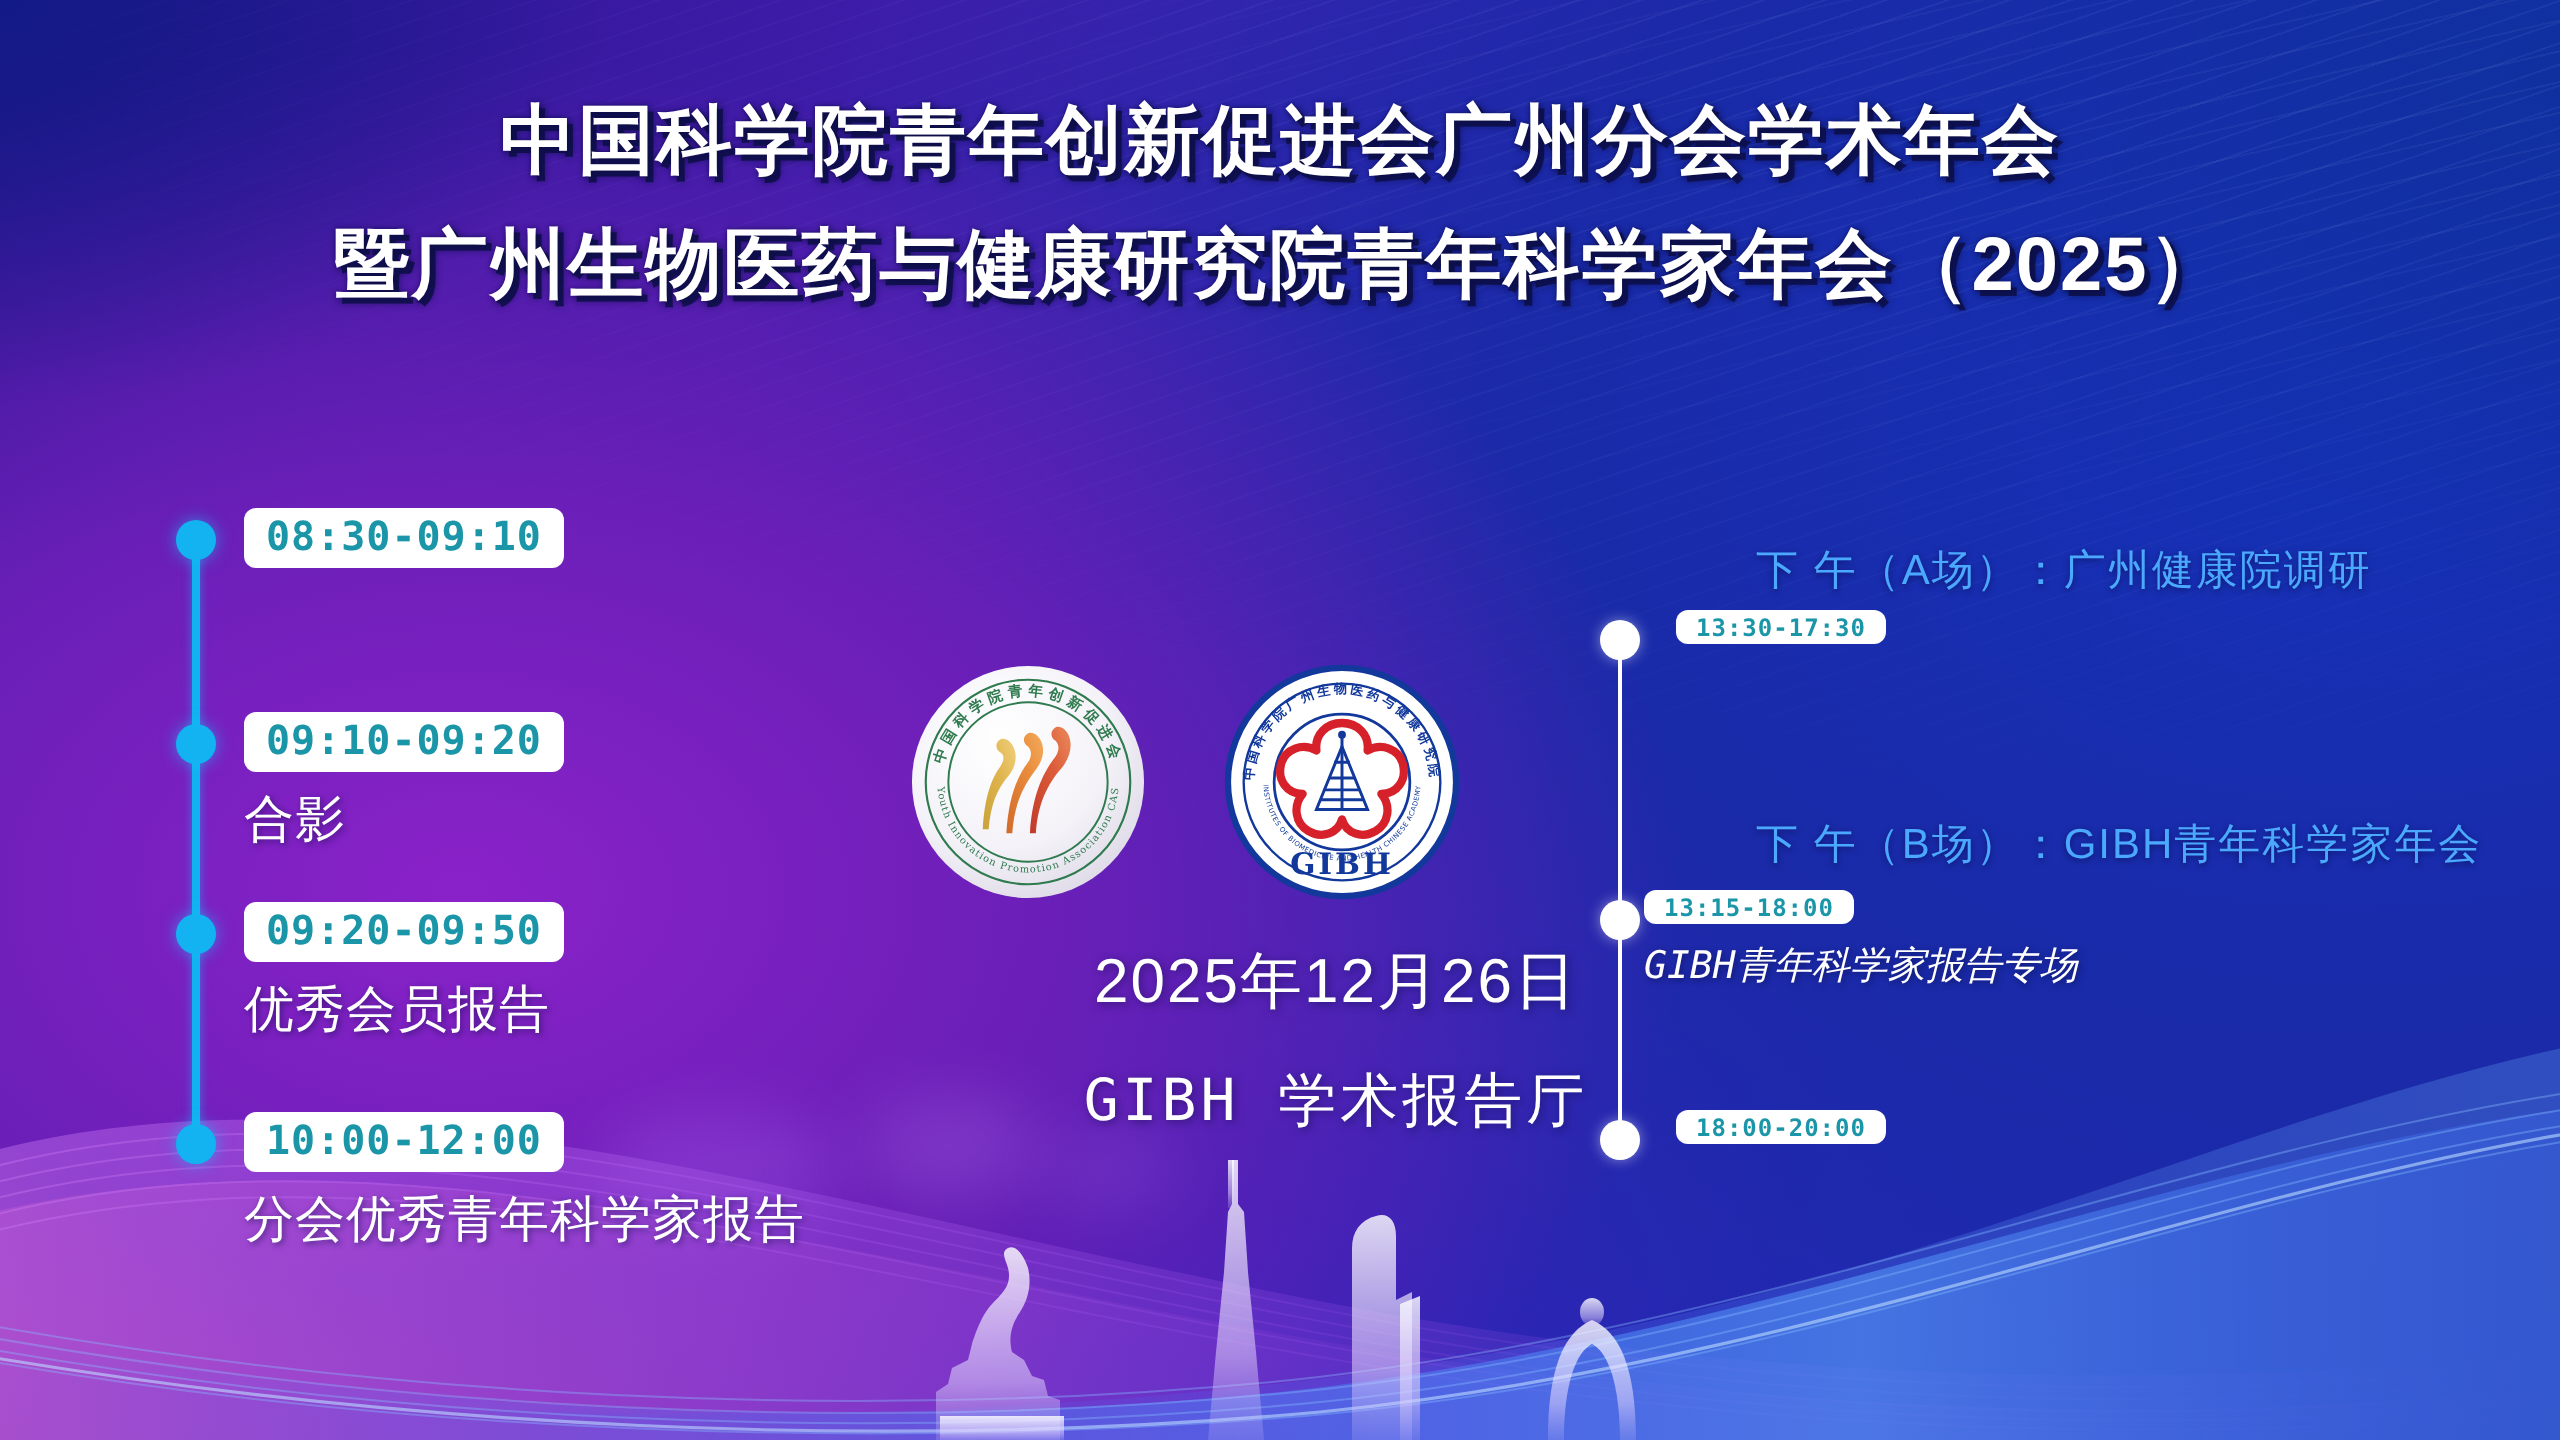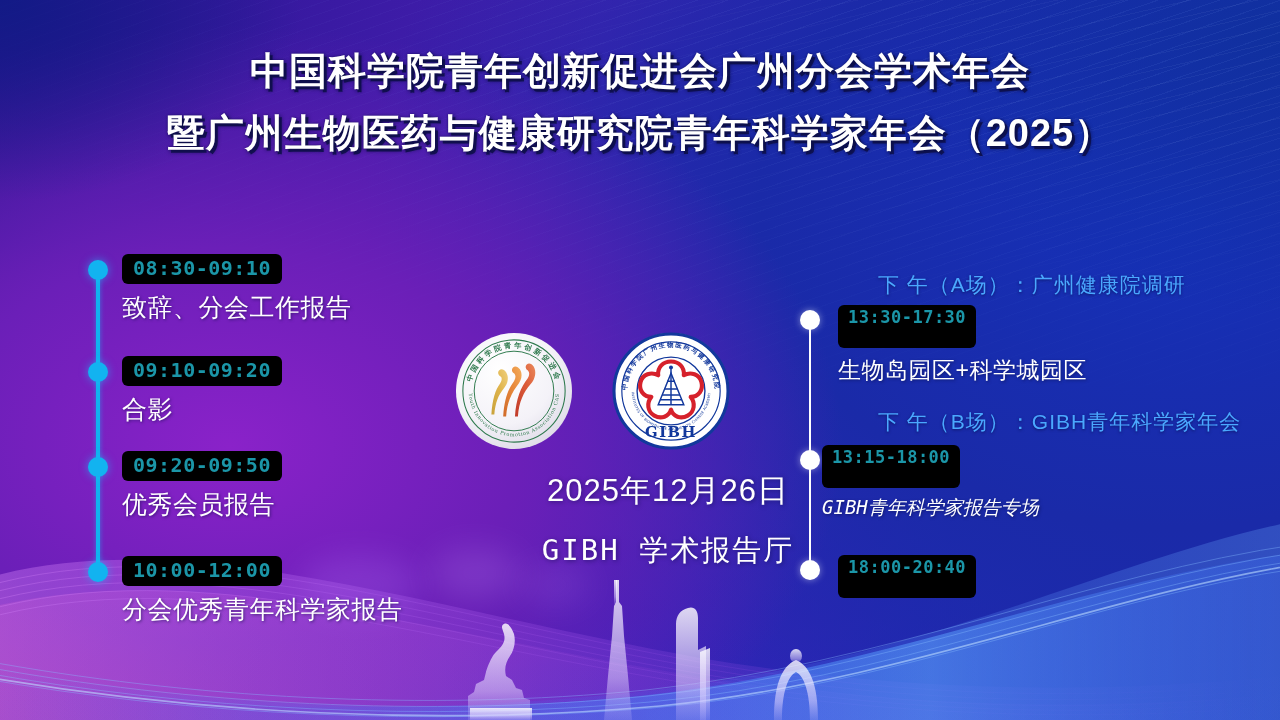--- a/index.html
+++ b/index.html
@@ -78,28 +78,28 @@
   .tl-line{position:absolute;border-radius:2px;}
   .tl-line.left{left:8px;width:4px;background:#11b2ef;box-shadow:0 0 5px rgba(20,190,255,.55);}
   .tl-line.right{left:9px;width:2px;background:#ffffff;}
   .dot{position:absolute;border-radius:50%;}
   .dot.left{left:0;width:20px;height:20px;background:#12b3f0;box-shadow:0 0 8px rgba(25,190,255,.6);}
   .dot.right{left:0;width:20px;height:20px;background:#ffffff;box-shadow:0 0 7px rgba(255,255,255,.45);}
 
   .item{position:absolute;}
   .badge{
     display:inline-block;
-    background:#000000;
+    background:#ffffff;
     color:#1b96a8;
     font-family:"DejaVu Sans Mono","Liberation Mono",monospace;
     font-size:20px;font-weight:700;letter-spacing:.5px;
     padding:3px 11px 4px 11px;border-radius:6px;
     white-space:nowrap;line-height:1.15;
   }
-  .badge.r{font-size:17px;padding:3px 10px 20px 10px;}
+  .badge.r{font-size:12px;padding:3px 10px 0 10px;}
   .desc{
     color:#ffffff;font-size:25px;font-weight:400;white-space:nowrap;
     margin-top:7px;letter-spacing:.5px;
     text-shadow:1px 1px 3px rgba(10,12,60,.55);
   }
   .desc.r{font-size:23px;}
   .desc.mono{font-family:"DejaVu Sans Mono","Liberation Mono",monospace;font-size:19px;letter-spacing:0;font-style:italic;}
   .session-head{
     position:absolute;color:#4aa8ff;font-size:21px;white-space:nowrap;letter-spacing:1px;
     text-shadow:0 1px 3px rgba(8,10,60,.6);
@@ -227,21 +227,20 @@
     <div class="tl-rail">
       <div class="tl-line left" style="top:10px;height:302px;"></div>
       <div class="dot left" style="top:0px;"></div>
       <div class="dot left" style="top:102px;"></div>
       <div class="dot left" style="top:197px;"></div>
       <div class="dot left" style="top:302px;"></div>
     </div>
 
     <div class="item" style="left:34px;top:-6px;">
       <span class="badge">08:30-09:10</span>
-      <div class="desc">致辞、分会工作报告</div>
     </div>
     <div class="item" style="left:34px;top:96px;">
       <span class="badge">09:10-09:20</span>
       <div class="desc">合影</div>
     </div>
     <div class="item" style="left:34px;top:191px;">
       <span class="badge">09:20-09:50</span>
       <div class="desc">优秀会员报告</div>
     </div>
     <div class="item" style="left:34px;top:296px;">
@@ -255,32 +254,31 @@
       <div class="tl-line right" style="top:10px;height:250px;"></div>
       <div class="dot right" style="top:0px;"></div>
       <div class="dot right" style="top:140px;"></div>
       <div class="dot right" style="top:250px;"></div>
     </div>
 
     <div class="session-head" style="left:38px;top:-39px;">下 午（A场）：广州健康院调研</div>
 
     <div class="item" style="left:38px;top:-5px;">
       <span class="badge r">13:30-17:30</span>
-      <div class="desc r">生物岛园区+科学城园区</div>
     </div>
 
     <div class="session-head" style="left:38px;top:98px;">下 午（B场）：GIBH青年科学家年会</div>
 
     <div class="item" style="left:22px;top:135px;">
       <span class="badge r">13:15-18:00</span>
       <div class="desc r mono">GIBH青年科学家报告专场</div>
     </div>
 
     <div class="item" style="left:38px;top:245px;">
-      <span class="badge r">18:00-20:40</span>
+      <span class="badge r">18:00-20:00</span>
     </div>
   </div>
 
   <div class="logos">
 
     <svg class="logo a" viewBox="0 0 120 120">
       <defs>
         <radialGradient id="yipaDisc" cx="38%" cy="32%" r="76%">
           <stop offset="0%" stop-color="#ffffff"></stop>
           <stop offset="62%" stop-color="#f4f2f8"></stop>

